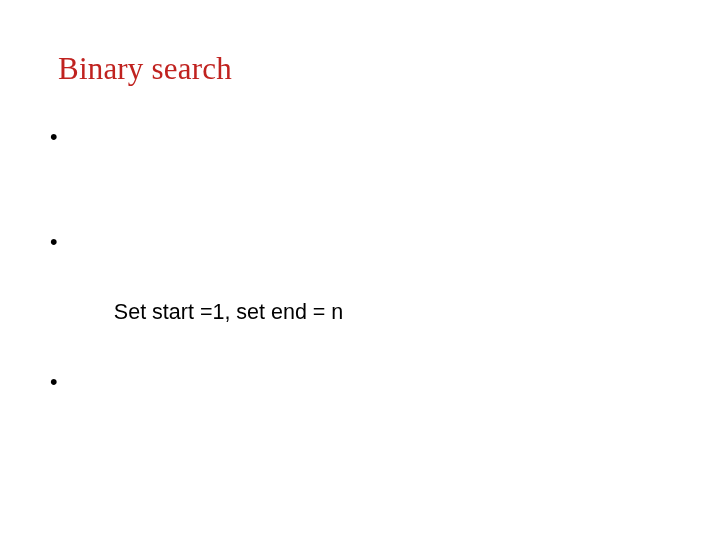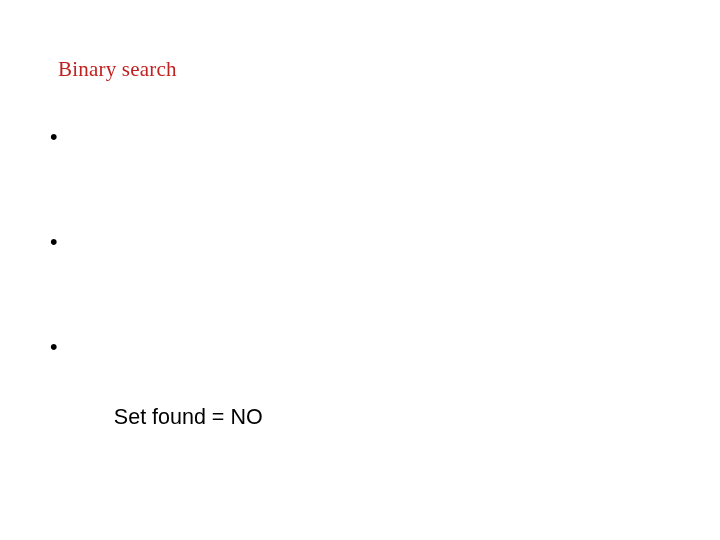--- a/index.html
+++ b/index.html
@@ -20,21 +20,21 @@
     background: #ffffff;
   }
 
   
   #slide-title {
     position: absolute;
     left: 58px;
     top: 50px;
     width: 620px;
     font-family: "Liberation Serif", serif;
-    font-size: 21px;
+    font-size: 31px;
     line-height: 38px;
     color: #C0221F;
     letter-spacing: 0.2px;
     white-space: nowrap;
   }
 
   
   #body {
     position: absolute;
     left: 0;
@@ -71,21 +71,21 @@
   <div id="slide-title" style="color: rgb(192, 34, 31);">Binary search</div>
 
   <div id="body">
 
     <div class="line lvl1">
       <span class="marker">•</span>
     </div>
 
     <div class="line lvl1">
       <span class="marker">•</span>
+      <span>Set start =1, set end = n</span>
     </div>
 
     <div class="line lvl1">
       <span class="marker">•</span>
-      <span>Set found = NO</span>
     </div>
 
   </div>
 </div>
 
 </body></html>

